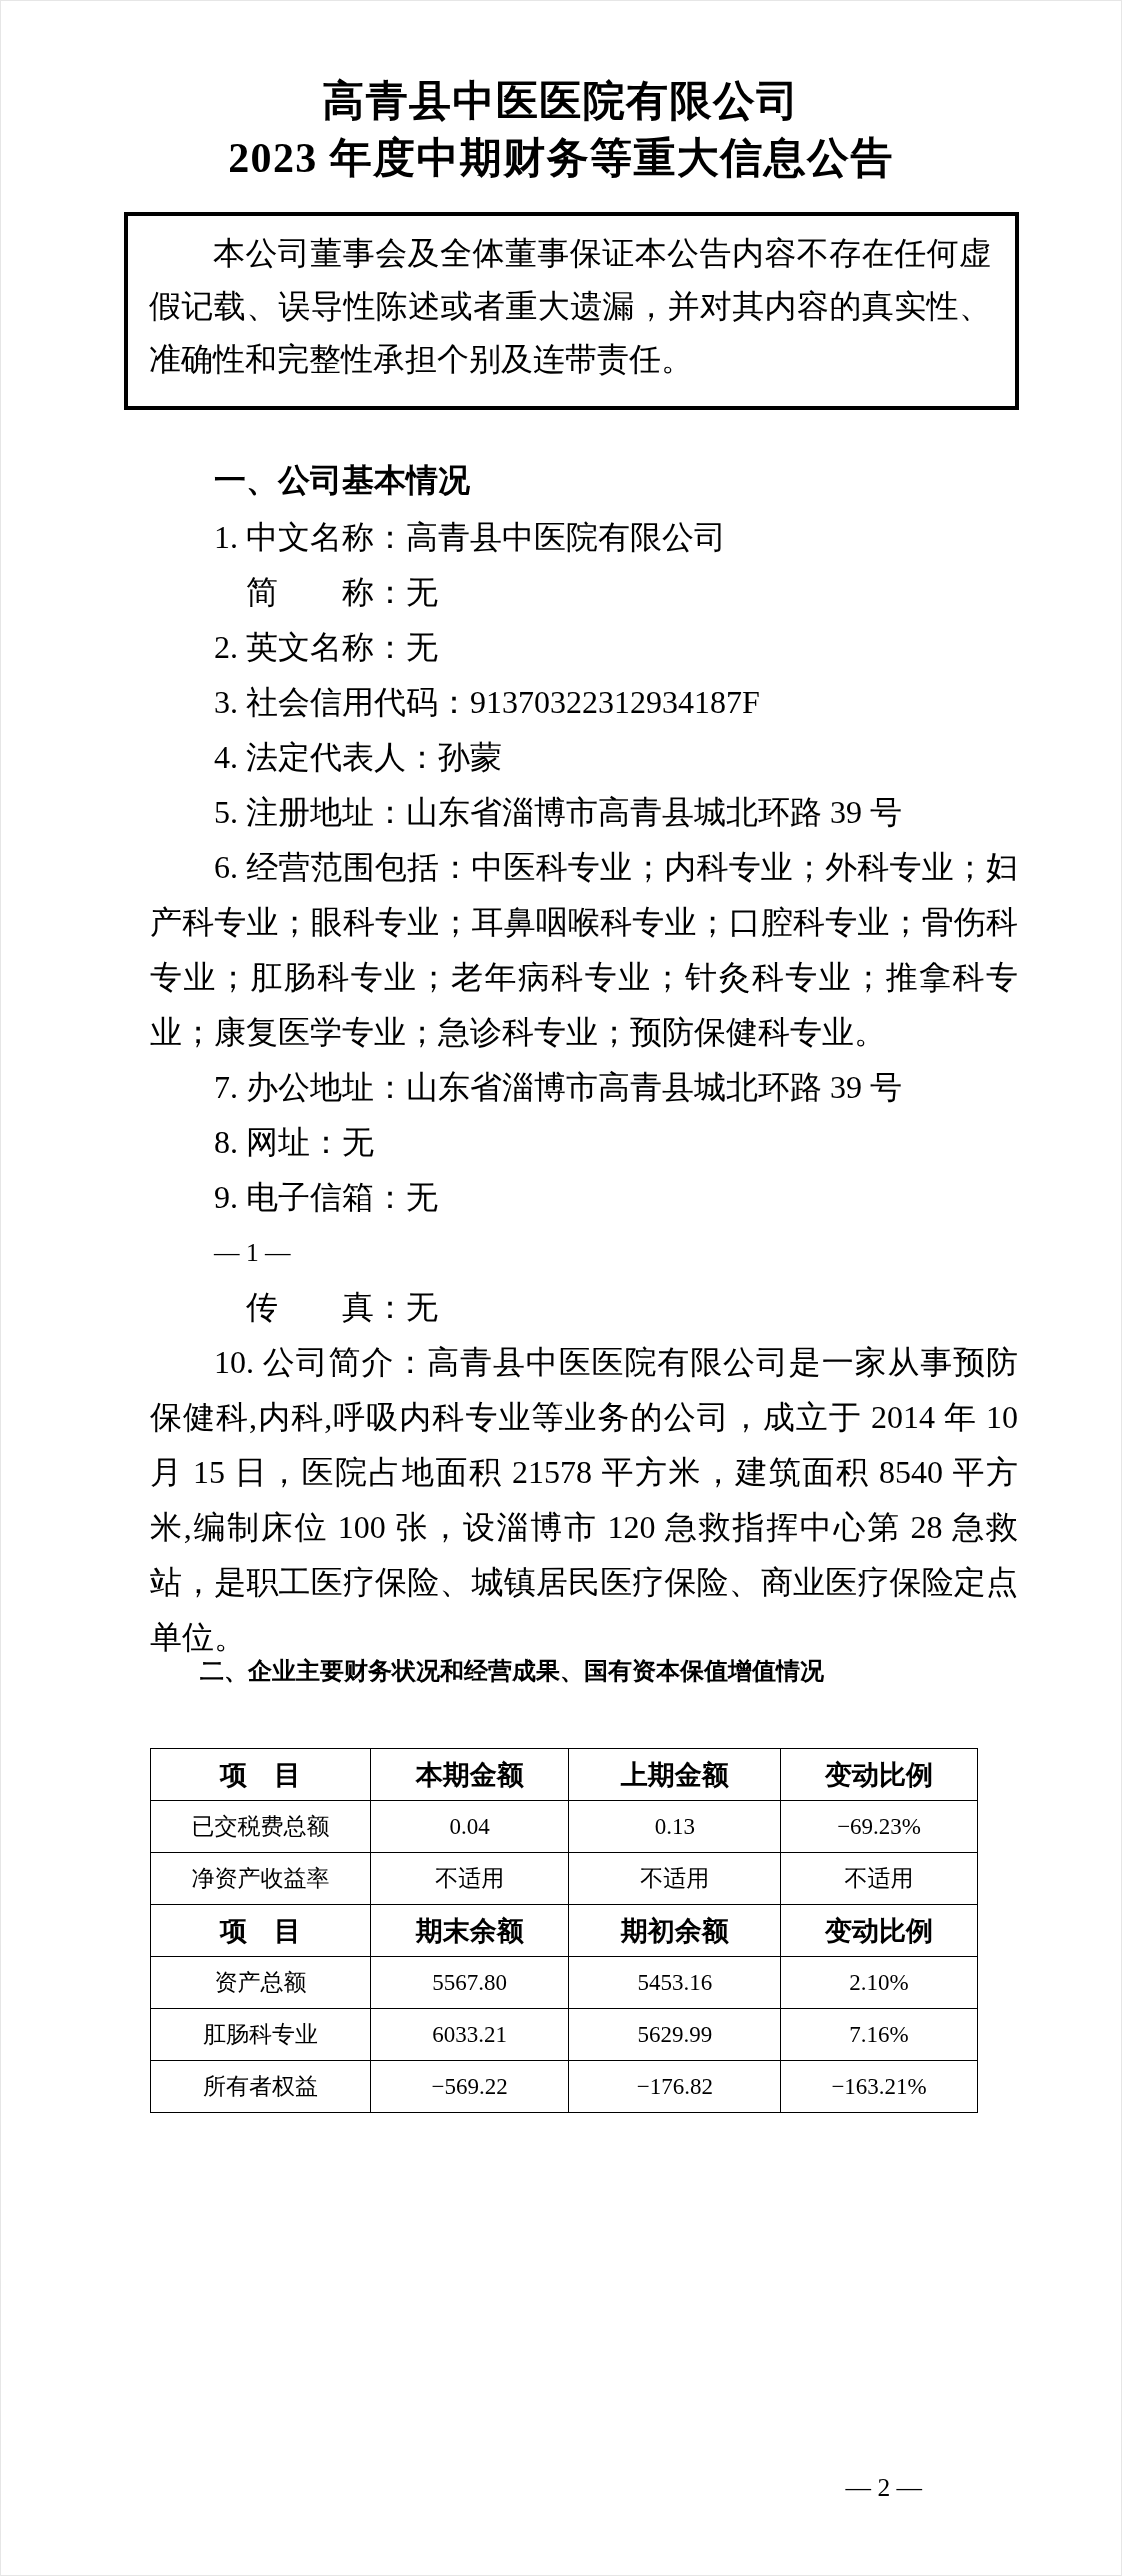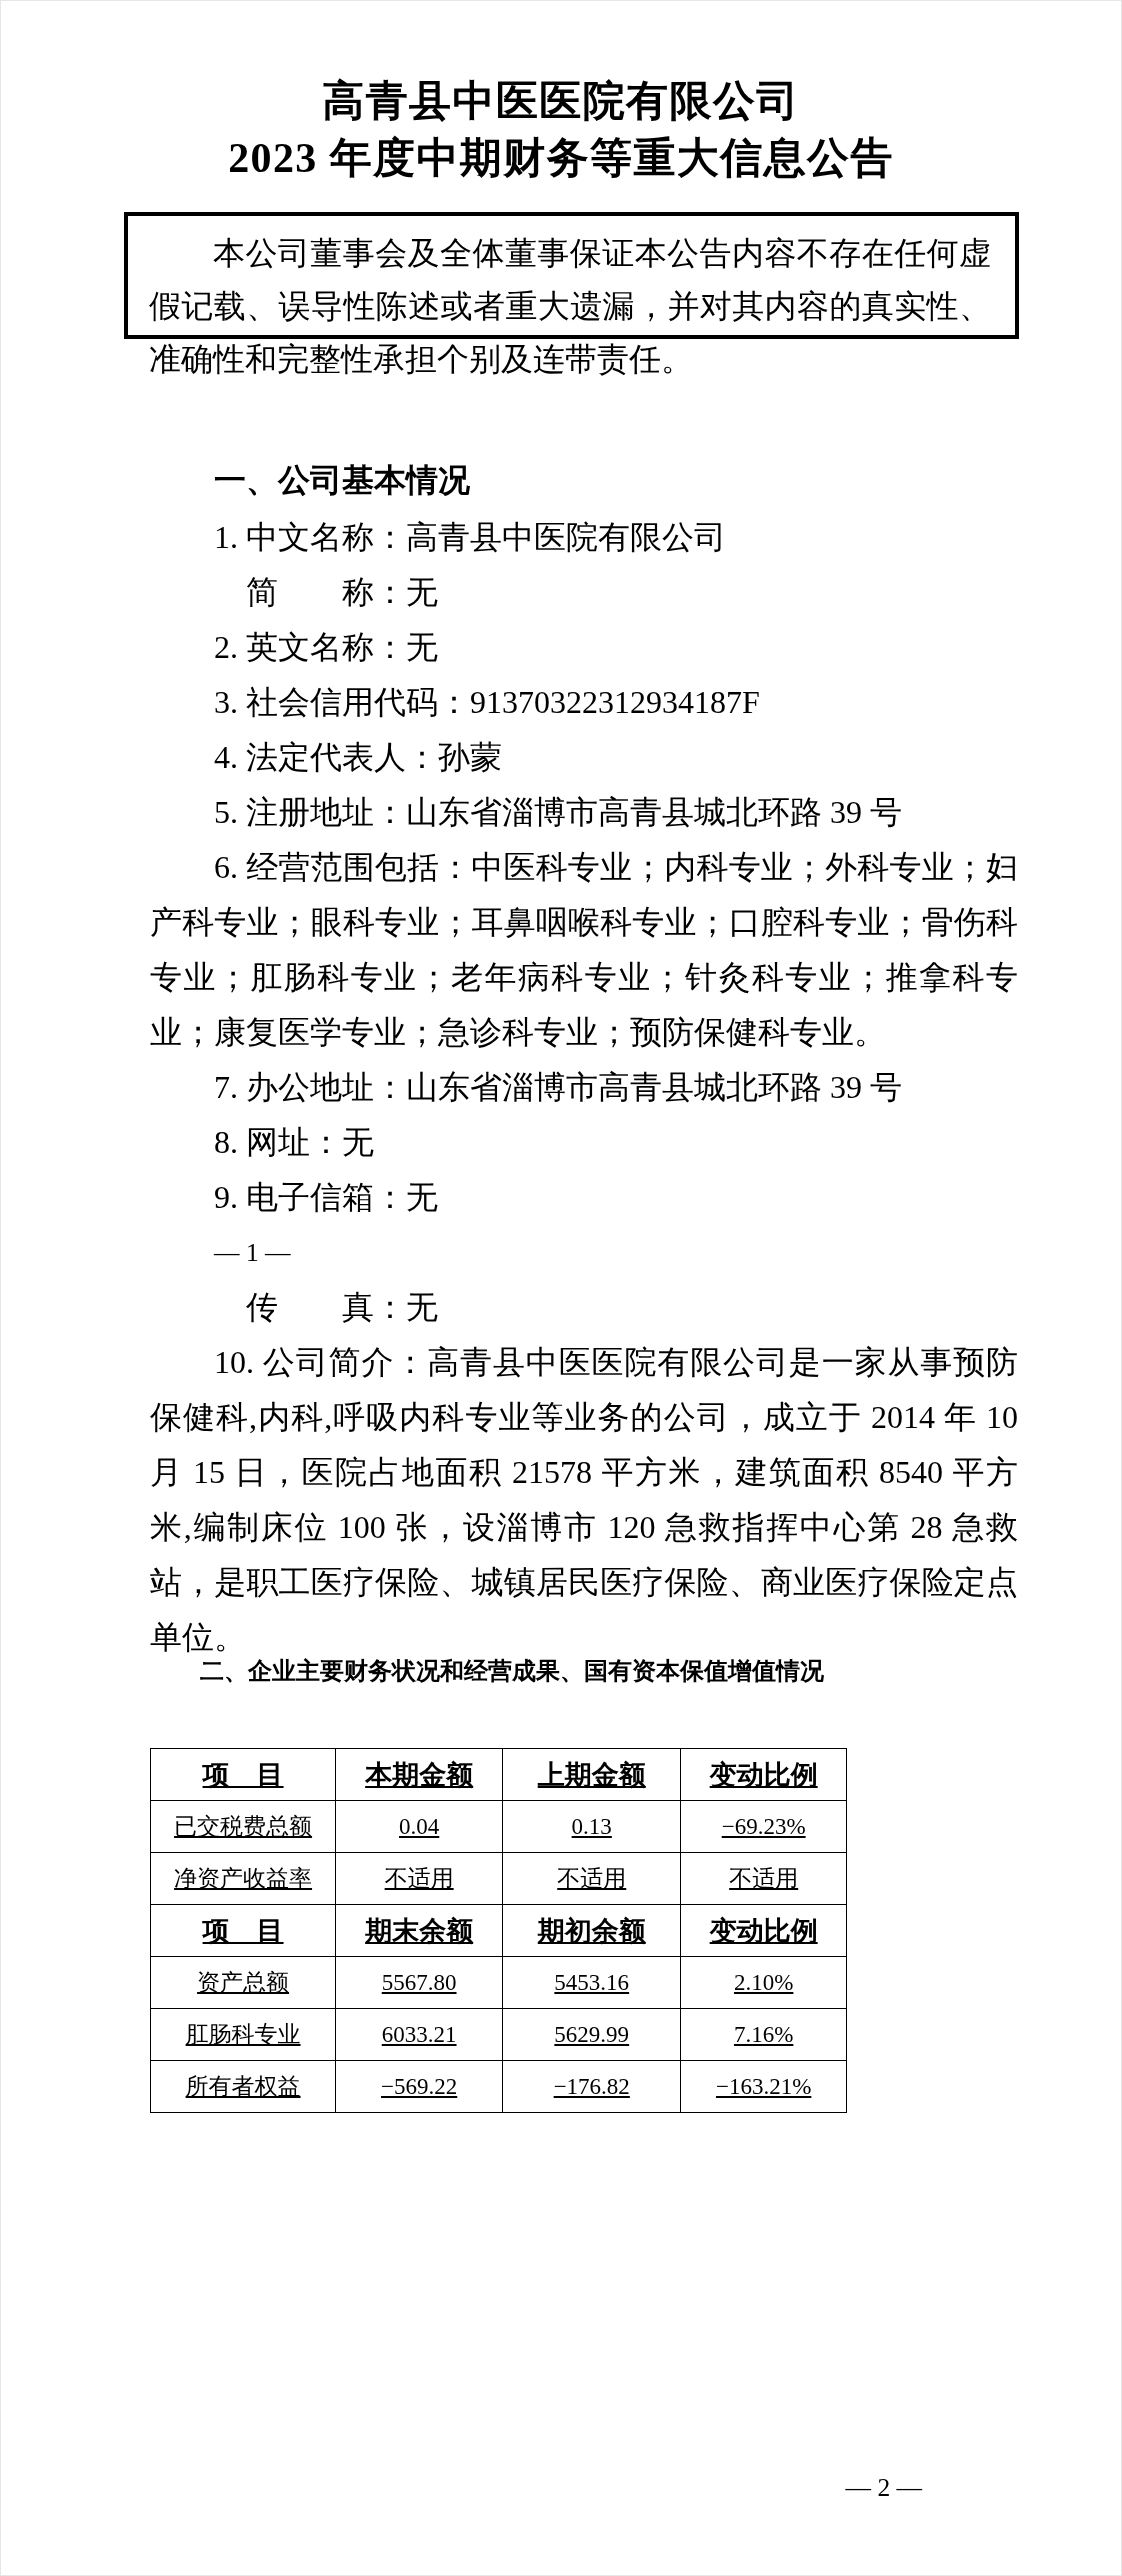--- a/index.html
+++ b/index.html
@@ -25,21 +25,21 @@
     font-weight: bold;
     font-size: 42px;
     line-height: 57px;
     letter-spacing: 1.4px;
   }
   .disclaimer-box {
     position: absolute;
     top: 211px;
     left: 123px;
     width: 895px;
-    height: 127px;
+    height: 198px;
     border: 4.2px solid #000;
     box-sizing: border-box;
     padding: 11.3px 24px 0 21px;
   }
   .disclaimer-text {
     margin: 0;
     font-size: 32px;
     line-height: 53px;
     text-indent: 64px;
     text-align: justify;
@@ -80,24 +80,23 @@
     left: 149px;
     width: 806px;
     text-align: right;
     font-size: 21px;
     line-height: 42px;
   }
   table.fin-table {
     position: absolute;
     top: 1747px;
     left: 149px;
-    width: 697px;
+    width: 828px;
     border-collapse: collapse;
     table-layout: fixed;
-    text-decoration: underline;
   }
   .fin-table td {
     border: 1.4px solid #000;
     height: 51px;
     text-align: center;
     vertical-align: middle;
     font-size: 23px;
     padding: 0;
     overflow: hidden;
   }

